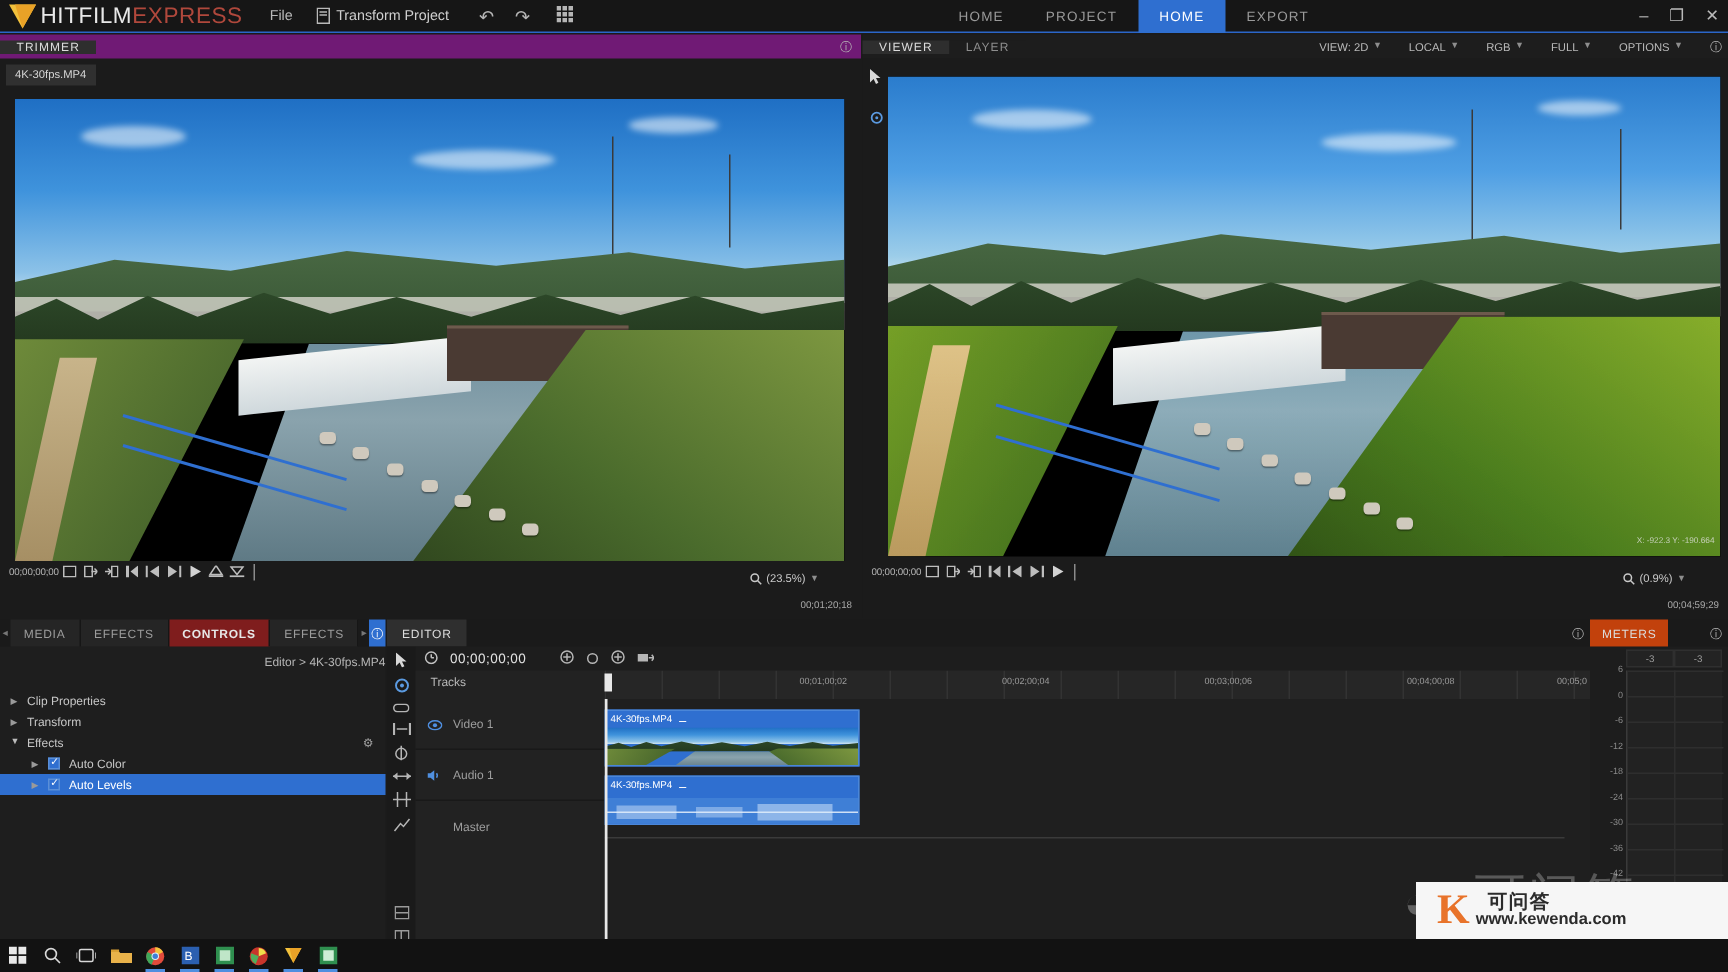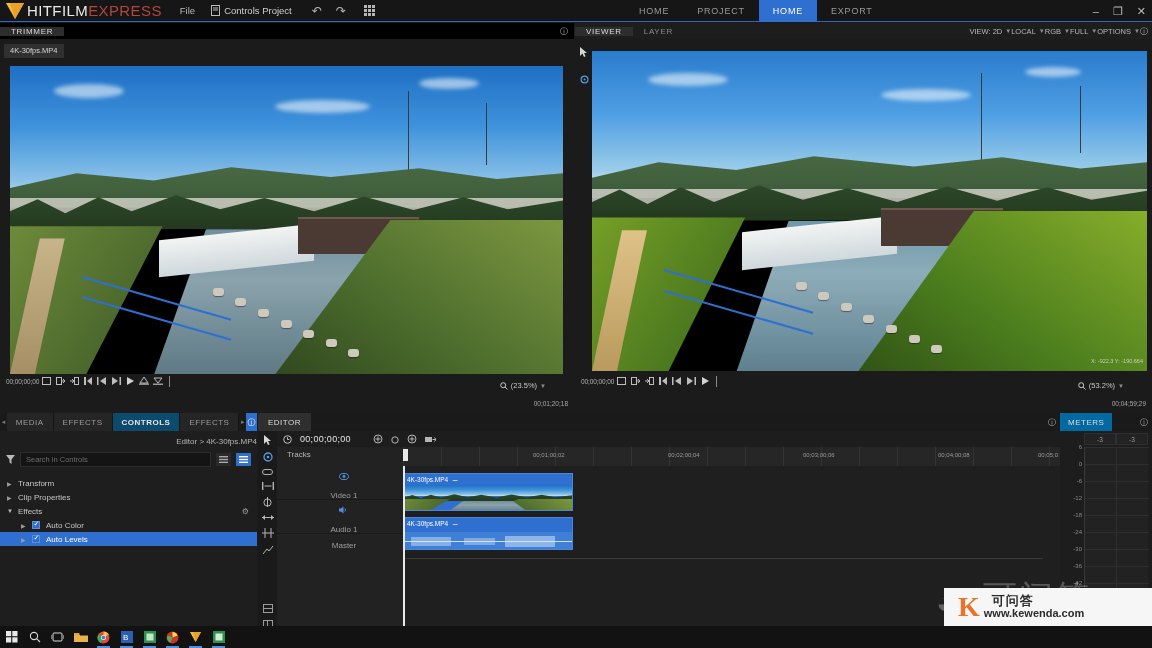--- a/index.html
+++ b/index.html
@@ -40,50 +40,50 @@
   .winbtns span { font-size:11px; color:#b9b9b9; line-height:1;}
   .ptab {
     font-size: 8px; letter-spacing:.7px; color:#8e8e8e; padding:0 11px;
     display:flex; align-items:center; background:#242424;
   }
   .ptab.active { background:#2e2e2e; color:#dcdcdc; }
   .ptab.inactive { background:#1d1d1d; }
 
   
   .trimmer { position:absolute; left:0; top:23px; width:574px; height:389px; background:#1b1b1b; }
-  .trimmer .hdr { height:16px; background:#000000; display:flex; align-items:center; position:relative;}
+  .trimmer .hdr { height:16px; background:#701a75; display:flex; align-items:center; position:relative;}
   .clip-tab { height: 14px; background:#303030; display:inline-flex; align-items:center;
      font-size:7.5px; color:#d5d5d5; padding:0 6px; margin-left:4px; margin-top:3px;}
   .vid-wrap { position:absolute; left:10px; top:43px; width:553px; height:308px; background:#000; overflow:hidden;}
   .transport {
     position:absolute; left:0; bottom:22px; width:574px; height:18px;
     display:flex; align-items:center; gap:0px; padding-left:6px;
   }
   .tc { font-size:6.5px; color:#b4b4b4; letter-spacing:-.1px; }
   .tbtn { width:14px; height:14px; display:flex; align-items:center; justify-content:center; }
   .zoomchip { position:absolute; right:28px; bottom:22px; display:flex; align-items:center; gap:3px; font-size:7.5px; color:#c8c8c8;}
 
   
   .viewer { position:absolute; left:575px; top:23px; width:577px; height:389px; background:#1b1b1b; }
   .viewer .hdr { height:16px; background:#1d1d1d; display:flex; align-items:center; position:relative;}
-  .vopts { position:absolute; right:4px; top:0; height:16px; display:flex; align-items:center; gap:0; }
+  .vopts { position:absolute; right:4px; top:0; height:16px; display:flex; align-items:center; gap:18px; }
   .vopt { font-size:7.5px; color:#b9b9b9; display:flex; align-items:center; gap:3px;}
   .caret { font-size:6px; color:#8e8e8e; }
   .viewer-canvas { position:absolute; left:17px; top:28px; width:555px; height:320px; background:#000; overflow:hidden;}
   .vtools { position:absolute; left:2px; top:20px; width:14px; display:flex; flex-direction:column; gap:9px; align-items:center;}
 
   
   .bottom { position:absolute; left:0; top:413px; width:1152px; height:222px; }
 
   
   .controls { position:absolute; left:0; top:0; width:257px; height:222px; background:#1e1e1e; }
   .ctab-row { height:18px; display:flex; align-items:stretch; background:#1a1a1a; }
   .arrow-pad { width:10px; display:flex; align-items:center; justify-content:center; font-size:7px; color:#777; background:#1a1a1a;}
   .ctab { font-size:8px; letter-spacing:.5px; color:#9c9c9c; padding:0 9px; display:flex; align-items:center; background:#252525; border-right:1px solid #161616;}
-  .ctab.active { background:#0c4a6e; color:#e6e6e6; font-weight:bold;text-align:center; }
+  .ctab.active { background:#7f1d1d; color:#e6e6e6; font-weight:bold;text-align:center; }
   .info-sq { width:16px; background:#2f6fd0; display:flex; align-items:center; justify-content:center; color:#fff; font-size:8px;}
   .breadcrumb { font-size:8px; color:#b5b5b5; padding:6px 0 5px 8px;text-align:right; }
   .searchrow { display:flex; align-items:center; height:16px; margin:0 6px; gap:5px;}
   .searchbox { flex:1; height:15px; background:#141414; border:1px solid #2d2d2d; display:flex; align-items:center; padding-left:5px;}
   .searchbox span { font-size:7.5px; color:#6d6d6d; }
   .viewmode { width:15px; height:13px; background:#2a2a2a; display:flex; align-items:center; justify-content:center;}
   .viewmode.on { background:#2f6fd0; }
   .tree { margin-top:9px; }
   .trow { height:14px; display:flex; align-items:center; font-size:8px; color:#c6c6c6; padding-left:7px; position:relative;}
   .trow.sel { background:#2f6fd0; color:#fff; }
@@ -103,35 +103,35 @@
   .tlbtn { width:13px; height:11px; display:flex; align-items:center; justify-content:center; }
   .tlbtn.on { color:#4f8fe0; }
   .tl-topbar { position:absolute; left:19px; top:18px; width:783px; height:16px; display:flex; align-items:center; gap:0; background:#1d1d1d;}
   .tl-tc { font-size:9px; color:#e2e2e2; letter-spacing:.3px; margin-left:8px; }
   .tl-icons { display:flex; gap:8px; margin-left:22px; align-items:center;}
   .tracks-label-col { position:absolute; left:19px; top:34px; width:126px; height:188px; background:#222; }
   .tl-ruler { position:absolute; left:145px; top:34px; width:657px; height:19px; background:#262626; overflow:hidden;}
   .tick { position:absolute; top:0; width:1px; height:19px; background:#333; }
   .rlabel { position:absolute; top:5px; font-size:6px; color:#9b9b9b; white-space:nowrap;}
   .tracks-label { height:14px; display:flex; align-items:center; font-size:8px; color:#b8b8b8; padding-left:10px; }
-  .trk-row { display:flex; align-items:center; height:34px; padding-left:8px; gap:7px; border-bottom:1px solid #191919;flex-direction:column;}
+  .trk-row { display:flex; align-items:center; height:34px; padding-left:8px; gap:7px; border-bottom:1px solid #191919;}
   .trk-name { font-size:8px; color:#9e9e9e; }
   .tl-canvas { position:absolute; left:145px; top:53px; width:657px; height:169px; background:#1f1f1f; overflow:hidden;}
   .clip { position:absolute; background:#2f6fd0; overflow:hidden; border:1px solid #4a86d8;}
   .clip-label { font-size:6.5px; color:#fff; padding:1px 3px; display:flex; gap:4px; align-items:center;}
   .playhead { position:absolute; top:0; width:2px; background:#e8e8e8; }
   .phead-knob { position:absolute; width:7px; height:12px; background:#e8e8e8; }
   .hscroll { position:absolute; left:19px; bottom:2px; width:783px; height:9px; display:flex; align-items:center; }
   .hscroll-track { position:absolute; left:8px; right:16px; height:5px; background:#2a2a2a; }
   .hscroll-thumb { position:absolute; left:8px; width:120px; height:5px; background:#3d3d3d;}
 
   
   .meters { position:absolute; left:1060px; top:0; width:92px; height:222px; background:#1d1d1d; }
   .mtabbar { height:18px; background:#1a1a1a; display:flex; align-items:stretch; position:relative;}
-  .mtab { font-size:8px; letter-spacing:.5px; color:#dcdcdc; padding:0 8px; display:flex; align-items:center; background:#0369a1;}
+  .mtab { font-size:8px; letter-spacing:.5px; color:#dcdcdc; padding:0 8px; display:flex; align-items:center; background:#c2410c;}
   .mbody { position:absolute; left:0; top:18px; width:92px; height:204px; }
   .mch-hdr { position:absolute; top:2px; height:12px; border:1px solid #2f2f2f; background:#232323;
      font-size:6.5px; color:#9b9b9b; display:flex; align-items:center; justify-content:center;}
   .mscale { position:absolute; left:2px; top:16px; width:22px; }
   .mtickrow { position:absolute; right:2px; font-size:6px; color:#8b8b8b; }
   .mgrid { position:absolute; left:24px; top:16px; width:64px; height:170px; background:#222; border-left:1px solid #3a3a3a;}
   .mline { position:absolute; left:0; width:64px; height:1px; background:#2e2e2e;}
   .mvert { position:absolute; top:0; width:1px; height:170px; background:#2e2e2e;}
 
   
@@ -201,21 +201,21 @@
     <div class="logo-text">
       <span class="logo-hit">HITFILM</span><span class="logo-express">EXPRESS</span>
     </div>
     <div class="menu-file">File</div>
     <div class="proj-chip">
       <svg class="proj-ico" viewBox="0 0 9 11">
         <rect x="0.5" y="0.5" width="8" height="10" fill="none" stroke="#b9b9b9"></rect>
         <line x1="2" y1="3" x2="7" y2="3" stroke="#b9b9b9"></line>
         <line x1="2" y1="5" x2="7" y2="5" stroke="#b9b9b9"></line>
       </svg>
-      <span>Controls Project</span>
+      <span>Transform Project</span>
     </div>
     <div class="undo-redo">
       <span>↶</span>
       <span>↷</span>
     </div>
     <div class="grid-ico">
       <svg width="11" height="11" viewBox="0 0 11 11">
         <g fill="#b5b5b5">
             <rect x="0" y="0" width="3" height="3"></rect>
             <rect x="4" y="0" width="3" height="3"></rect>
@@ -461,74 +461,48 @@
             <polygon points="1,0 1,8 8,4" fill="#d2d2d2"></polygon>
           </svg>
         </span>
       <span style="width:1px;height:11px;background:#8a8a8a;margin-left:4px;"></span>
     </div>
     <div class="zoomchip">
       <svg width="8" height="8" viewBox="0 0 8 8">
           <circle cx="3.2" cy="3.2" r="2.5" fill="none" stroke="#c8c8c8"></circle>
           <line x1="5" y1="5" x2="7.5" y2="7.5" stroke="#c8c8c8"></line>
         </svg>
-      <span>(53.2%)</span>
+      <span>(0.9%)</span>
       <span class="caret">▼</span>
     </div>
     <div style="position:absolute;right:6px;bottom:5px;font-size:6.5px;color:#a8a8a8;">00;04;59;29</div>
   </div>
 
   <div class="bottom">
 
     <div class="controls">
       <div class="ctab-row">
         <div class="arrow-pad">◂</div>
         <div class="ctab">MEDIA</div>
         <div class="ctab">EFFECTS</div>
         <div class="ctab active">CONTROLS</div>
         <div class="ctab">EFFECTS</div>
         <div class="arrow-pad">▸</div>
         <div class="info-sq">ⓘ</div>
       </div>
       <div class="breadcrumb">Editor &gt; 4K-30fps.MP4</div>
-      <div class="searchrow">
-        <svg width="9" height="9" viewBox="0 0 9 9">
-            <polygon points="0,0 9,0 5.5,4.5 5.5,9 3.5,7.5 3.5,4.5" fill="#b9b9b9"></polygon>
-          </svg>
-        <div class="searchbox">
-          <span>Search in Controls</span>
-        </div>
-        <div class="viewmode">
-          <svg width="9" height="7" viewBox="0 0 9 7">
-              <g fill="#a9a9a9">
-                <rect x="0" y="0" width="9" height="1.4"></rect>
-                <rect x="0" y="2.8" width="9" height="1.4"></rect>
-                <rect x="0" y="5.6" width="9" height="1.4"></rect>
-              </g>
-            </svg>
-        </div>
-        <div class="viewmode on">
-          <svg width="9" height="7" viewBox="0 0 9 7">
-              <g fill="#ffffff">
-                <rect x="0" y="0" width="9" height="1.4"></rect>
-                <rect x="0" y="2.8" width="9" height="1.4"></rect>
-                <rect x="0" y="5.6" width="9" height="1.4"></rect>
-              </g>
-            </svg>
-        </div>
-      </div>
 
       <div class="tree">
         <div class="trow">
           <span class="tw">▶</span>
-          <span>Transform</span>
+          <span>Clip Properties</span>
         </div>
         <div class="trow">
           <span class="tw">▶</span>
-          <span>Clip Properties</span>
+          <span>Transform</span>
         </div>
         <div class="trow">
           <span class="tw open">▼</span>
           <span>Effects</span>
           <span class="gear-r">⚙</span>
         </div>
         <div class="trow" style="padding-left:21px;">
           <span class="tw">▶</span>
           <span class="chk"></span>
           <span>Auto Color</span>

